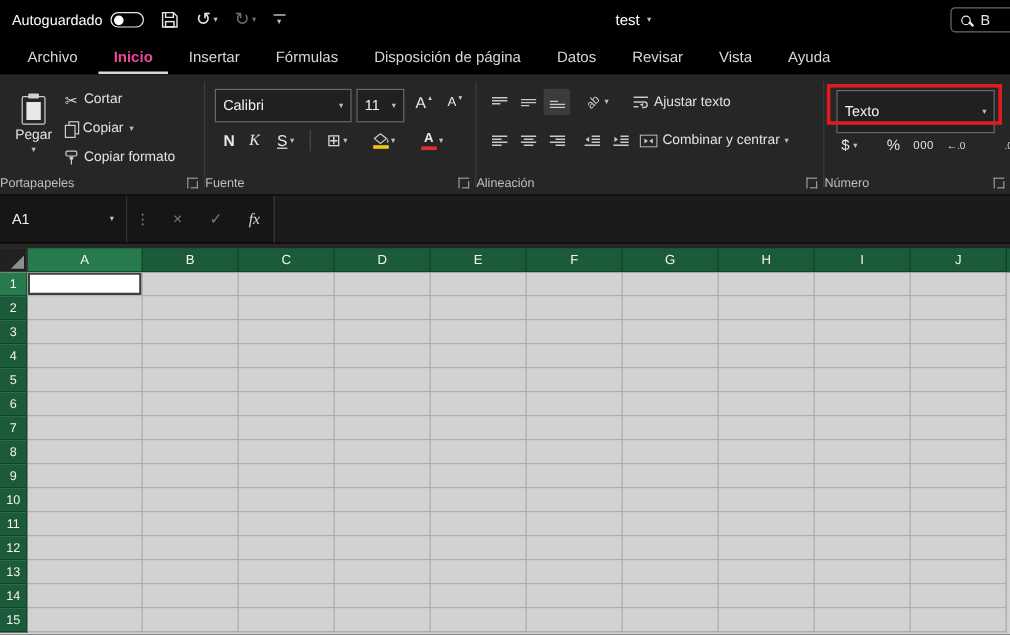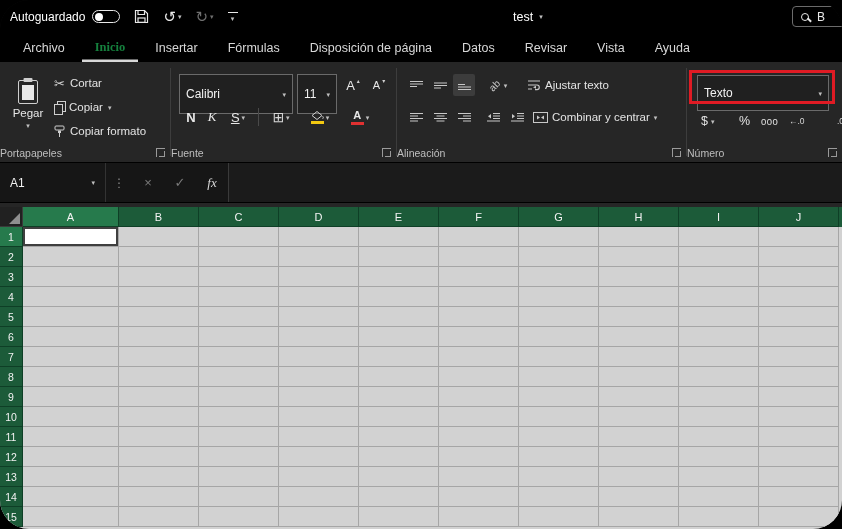--- a/index.html
+++ b/index.html
@@ -1,17 +1,17 @@
 <!DOCTYPE html>
 <html><head>
 <meta charset="utf-8">
 <style>
   * { box-sizing: border-box; margin: 0; padding: 0; }
   body { margin: 0; background: #000; font-family: "Liberation Sans", sans-serif; }
-  .window { position: relative; width: 842px; height: 529px; background: #0d0d0d; overflow: hidden; color: #e8e8e8; border-radius: 29px;
+  .window { position: relative; width: 842px; height: 529px; background: #0d0d0d; overflow: hidden; color: #e8e8e8;
             --green:#1c5b39; --green-active:#267a4c; --green-dark:#0e3f26; --red-ann:#e01b24; --yellow:#f2c811; --font-red:#e03131; }
 
   
   .titlebar { position: absolute; top: 0; left: 0; right: 0; height: 33px; background: #000;
               display: flex; align-items: center; padding: 0 10px; gap: 14px; }
   .autosave { display: flex; align-items: center; gap: 7px; font-size: 12px; color: #fff; }
   .toggle { width: 28px; height: 13px; border: 1px solid #e8e8e8; border-radius: 8px; position: relative; display: inline-block; }
   .toggle::after { content: ''; position: absolute; left: 2px; top: 1.5px; width: 8px; height: 8px; border-radius: 50%; background: #fff; }
   .tb-btn { display: inline-flex; align-items: center; gap: 2px; color: #e8e8e8; cursor: default; }
   .glyph { font-size: 15px; line-height: 1; }
@@ -22,21 +22,21 @@
   .doc-title { position: absolute; left: 513px; top: 0; height: 33px; display: flex; align-items: center; gap: 6px; font-size: 12.5px; color: #fff; }
   .search-box { position: absolute; left: 792px; top: 6px; width: 64px; height: 21px; border: 1px solid #6b6b6b;
                 border-radius: 4px; display: flex; align-items: center; gap: 8px; padding: 0 8px; font-size: 12px; color: #e8e8e8; }
   .mag { width: 8px; height: 8px; border: 1.5px solid #e8e8e8; border-radius: 50%; position: relative; display: inline-block; flex: none; }
   .mag::after { content: ''; position: absolute; width: 5px; height: 1.5px; background: #e8e8e8; transform: rotate(45deg); right: -4px; bottom: -1px; }
 
   
   .tabs { position: absolute; top: 33px; left: 0; right: 0; height: 29px; background: #000;
           display: flex; align-items: stretch; padding-left: 10px; gap: 4px; }
   .tab { padding: 0 13px; display: flex; align-items: center; font-size: 12.5px; color: #d8d8d8; white-space: nowrap; }
-  .tab.active { color: #15803d; font-weight: 700; box-shadow: inset 0 -2.5px 0 #d8d8d8; font-family: Liberation Serif, serif; }
+  .tab.active { color: #ec4899; font-weight: 700; box-shadow: inset 0 -2.5px 0 #d8d8d8; }
 
   
   .ribbon { position: absolute; top: 62px; left: 0; right: 0; height: 101px; background: #262626; border-bottom: 1px solid #000; }
   .group { position: absolute; top: 0; height: 100px; }
   #grp-clip  { left: 0;     width: 170px; }
   #grp-font  { left: 171px; width: 225px; }
   #grp-align { left: 397px; width: 289px; }
   #grp-num   { left: 687px; width: 155px; }
   .gsep { position: absolute; top: 6px; height: 88px; width: 1px; background: #3d3d3d; }
   .group-label { position: absolute; bottom: 3px; left: 0; right: 0; font-size: 10.5px; color: #bfbfbf; }
@@ -51,21 +51,21 @@
   .clipboard::before { content: ''; position: absolute; top: -3px; left: 50%; transform: translateX(-50%); width: 9px; height: 4px; background: #cfcfcf; border-radius: 1px; }
   .clipboard::after { content: ''; position: absolute; left: 3px; top: 4px; right: 3px; bottom: 3px; background: #e8e8e8; }
   .btn-label { font-size: 11.5px; color: #e6e6e6; }
   .small-btn { position: absolute; left: 54px; height: 22px; display: flex; align-items: center; gap: 5px; font-size: 11.5px; color: #e3e3e3; white-space: nowrap; }
   .cut-glyph { font-size: 13px; color: #d0d0d0; }
   .icon-copy { width: 10px; height: 12px; position: relative; display: inline-block; flex: none; }
   .icon-copy::before { content: ''; position: absolute; left: 3px; top: 0; width: 7px; height: 9px; border: 1px solid #cfcfcf; }
   .icon-copy::after { content: ''; position: absolute; left: 0; top: 3px; width: 7px; height: 9px; border: 1px solid #cfcfcf; background: #262626; }
 
   
-  .combo { position: absolute; height: 40px; background: #202020; border: 1px solid #6a6a6a; display: flex;
+  .combo { position: absolute; height: 28px; background: #202020; border: 1px solid #6a6a6a; display: flex;
            align-items: center; justify-content: space-between; padding: 0 6px; font-size: 12px; color: #f2f2f2; }
   #font-name { left: 8px;  top: 12px; width: 114px; }
   #font-size { left: 126px; top: 12px; width: 40px; }
   .fbtn { position: absolute; height: 22px; display: flex; align-items: center; justify-content: center; gap: 2px; color: #e8e8e8; }
   #btn-grow   { left: 170px; top: 12px; width: 24px; font-size: 13px; }
   #btn-shrink { left: 196px; top: 12px; width: 24px; font-size: 11px; }
   .caret { font-size: 6px; color: #d0d0d0; align-self: flex-start; margin-top: 3px; }
   .row2 { top: 44px; }
   #btn-bold      { left: 10px;  width: 20px; font-weight: 700; font-size: 13px; }
   #btn-italic    { left: 32px;  width: 18px; font-style: italic; font-size: 13px; font-family: "Liberation Serif", serif; }

